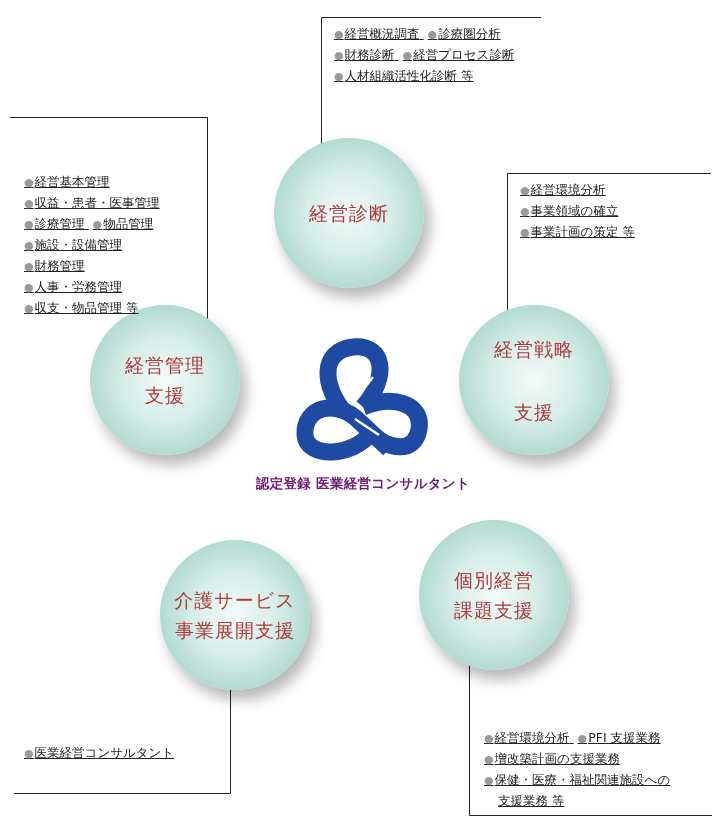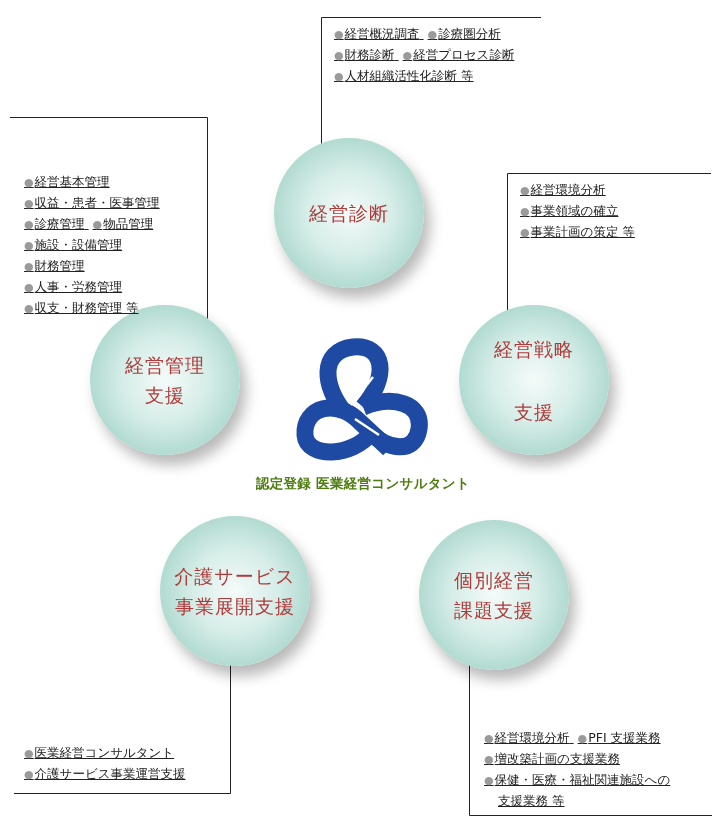--- a/index.html
+++ b/index.html
@@ -13,21 +13,21 @@
     box-shadow: 6px 10px 14px rgba(0,0,0,0.28);
     display: flex; flex-direction: column; justify-content: center;
     color: #b03a3a; font-size: 19px; line-height: 30px; letter-spacing: 1px; text-align: center;
   }
   .bubble span { display: block; white-space: nowrap; }
   .list { position: absolute; font-size: 12.5px; line-height: 20px; color: #222; }
   .list .item { white-space: nowrap; text-decoration: underline; }
   .bullet { color: #9a9a9a; font-size: 11px; margin-right: 1px; }
   .logo { position: absolute; left: 293px; top: 337px; width: 136px; height: 126px; }
   .caption { position: absolute; left: 228px; top: 475px; width: 270px; text-align: center;
-             color: #4d7c0f; font-size: 13.5px; font-weight: bold; letter-spacing: 0.3px; white-space: nowrap; }
+             color: #701a75; font-size: 13.5px; font-weight: bold; letter-spacing: 0.3px; white-space: nowrap; }
 </style>
 </head>
 <body>
 
 <div class="stage">
 
   <svg class="connectors" viewBox="0 0 721 836">
     <g stroke="#222" stroke-width="1" fill="none">
 
       <polyline points="541,17.5 321.5,17.5 321.5,170"></polyline>
@@ -56,21 +56,21 @@
   <div class="bubble" style="left:90px;top:305px;">
     <span>経営管理</span>
     <span>支援</span>
   </div>
 
   <div class="bubble" style="left:459px;top:305px;gap:33px;">
     <span>経営戦略</span>
     <span>支援</span>
   </div>
 
-  <div class="bubble" style="left:160px;top:516px;">
+  <div class="bubble" style="left:160px;top:540px;">
     <span>介護サービス</span>
     <span>事業展開支援</span>
   </div>
 
   <div class="bubble" style="left:419px;top:520px;">
     <span>個別経営</span>
     <span>課題支援</span>
   </div>
 
   <div class="list" style="left:334px;top:24px;">
@@ -90,32 +90,31 @@
   <div class="list" style="left:24px;top:124px;margin-top:48px;">
     <div class="item"><span class="bullet">●</span><span>経営基本管理</span></div>
     <div class="item"><span class="bullet">●</span><span>収益・患者・医事管理</span></div>
     <div class="item">
       <span class="bullet">●</span><span>診療管理</span>
       <span class="bullet" style="margin-left:4px;">●</span><span>物品管理</span>
     </div>
     <div class="item"><span class="bullet">●</span><span>施設・設備管理</span></div>
     <div class="item"><span class="bullet">●</span><span>財務管理</span></div>
     <div class="item"><span class="bullet">●</span><span>人事・労務管理</span></div>
-    <div class="item"><span class="bullet">●</span><span>収支・財務管理 等</span></div>
+    <div class="item"><span class="bullet">●</span><span>収支・物品管理 等</span></div>
   </div>
 
   <div class="list" style="left:520px;top:180px;">
     <div class="item"><span class="bullet">●</span><span>経営環境分析</span></div>
     <div class="item"><span class="bullet">●</span><span>事業領域の確立</span></div>
     <div class="item"><span class="bullet">●</span><span>事業計画の策定 等</span></div>
   </div>
 
   <div class="list" style="left:24px;top:743px;">
     <div class="item"><span class="bullet">●</span><span>医業経営コンサルタント</span></div>
-    <div class="item"><span class="bullet">●</span><span>介護サービス事業運営支援</span></div>
   </div>
 
   <div class="list" style="left:484px;top:728px;">
     <div class="item">
       <span class="bullet">●</span><span>経営環境分析</span>
       <span class="bullet" style="margin-left:4px;">●</span><span>PFI 支援業務</span>
     </div>
     <div class="item"><span class="bullet">●</span><span>増改築計画の支援業務</span></div>
     <div class="item"><span class="bullet">●</span><span>保健・医療・福祉関連施設への</span></div>
     <div class="item" style="padding-left:14px;"><span>支援業務 等</span></div>

